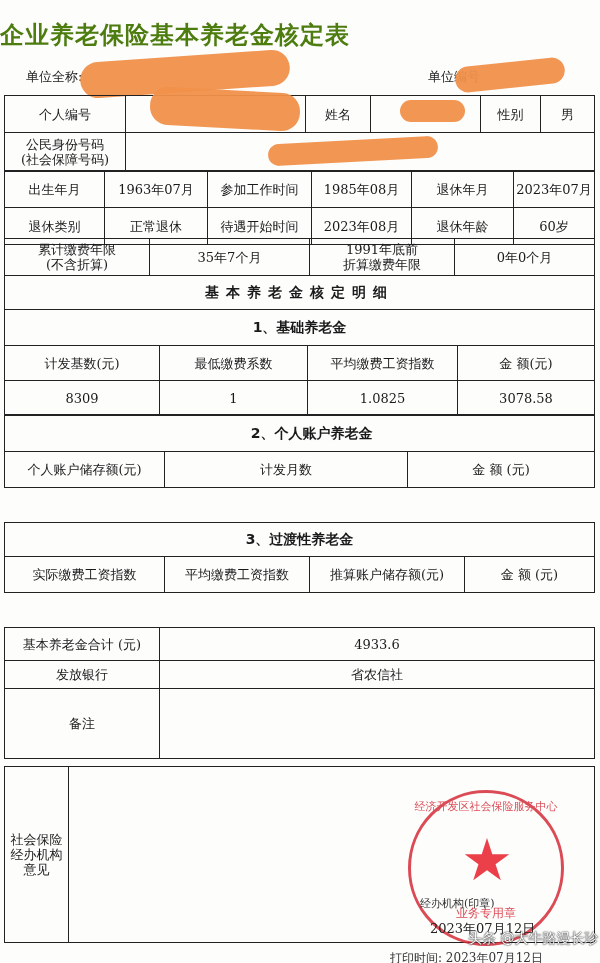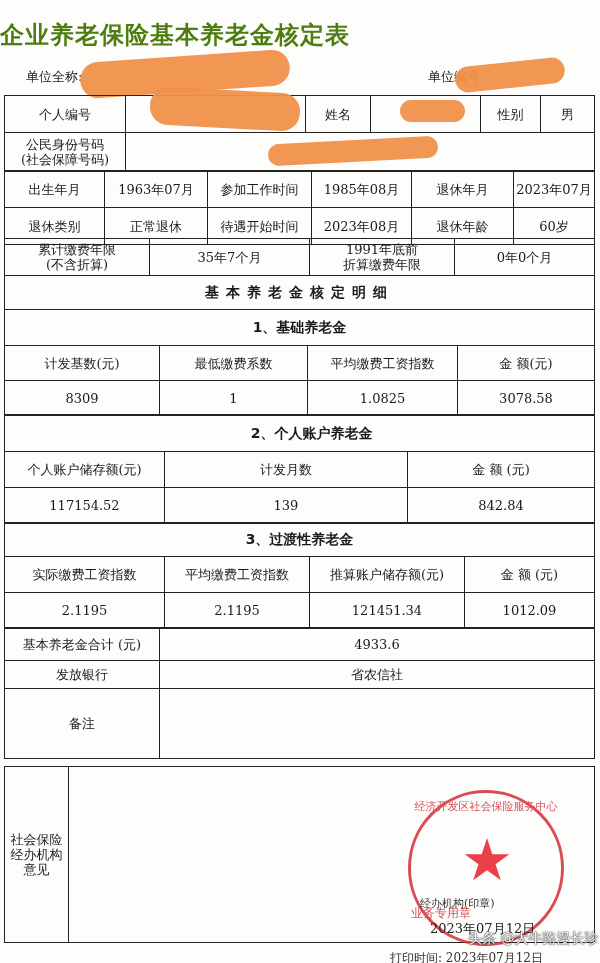--- a/index.html
+++ b/index.html
@@ -11,21 +11,21 @@
   .redact { position:absolute; background:#f0904a; border-radius:18px; opacity:0.95; }
   table { border-collapse:collapse; position:absolute; left:4px; width:590px; table-layout:fixed; }
   td { border:1.5px solid #222; text-align:center; vertical-align:middle; font-size:13px; padding:0; line-height:15px; }
   .t1 td { height:36px; }
   .hdr { font-family:"DejaVu Sans", sans-serif; font-weight:bold; font-size:14px; }
   .hdr-spaced { letter-spacing:7px; }
   .stamp { position:absolute; left:408px; top:790px; width:156px; height:156px; border:3px solid #d62d3a;
            border-radius:50%; box-sizing:border-box; color:#d62d3a; opacity:0.85; }
   .stamp .star { position:absolute; left:50px; top:38px; font-size:58px; line-height:58px; color:#e8202a; }
   .stamp .arc { position:absolute; left:0; top:6px; width:150px; text-align:center; font-size:11px; }
-  .stamp .sub { position:absolute; left:0; top:112px; width:150px; font-size:12px; }
+  .stamp .sub { position:absolute; left:0; top:112px; width:150px; text-align:center; font-size:12px; }
   .date-line { position:absolute; left:430px; top:920px; font-size:13px; color:#222; }
   .watermark { position:absolute; left:468px; top:930px; font-size:14px; color:#fff;
                text-shadow:0 0 2px #333, 0 0 1px #000; font-family:"DejaVu Sans", sans-serif; }
   .print-time { position:absolute; left:390px; top:950px; font-size:12px; color:#333; }
 </style>
 </head>
 <body>
 
 <div class="title">企业养老保险基本养老金核定表</div>
 
@@ -151,50 +151,39 @@
   </colgroup>
   <tbody>
       <tr>
         <td colspan="3" class="hdr" style="height:36px;padding-left:24px;">2、个人账户养老金</td>
       </tr>
   <tr style="height:36px;">
     <td>个人账户储存额(元)</td>
     <td>计发月数</td>
     <td>金 额 (元)</td>
   </tr>
-  <tr style="height:36px;">
-    <td>117154.52</td>
-    <td>139</td>
-    <td>842.84</td>
-  </tr>
 </tbody>
   </table>
 
 <table style="top:522px;border-radius:11px;">
   <colgroup>
     <col style="width:160px">
       <col style="width:145px">
       <col style="width:155px">
       <col style="width:130px">
   </colgroup>
   <tbody>
       <tr>
         <td colspan="4" class="hdr" style="height:33px;">3、过渡性养老金</td>
       </tr>
   <tr style="height:36px;">
     <td>实际缴费工资指数</td>
     <td>平均缴费工资指数</td>
     <td>推算账户储存额(元)</td>
     <td>金 额 (元)</td>
-  </tr>
-  <tr style="height:36px;">
-    <td>2.1195</td>
-    <td>2.1195</td>
-    <td>121451.34</td>
-    <td>1012.09</td>
   </tr>
 </tbody>
   </table>
 
 <table style="top:627px;">
   <colgroup>
     <col style="width:155px">
       <col style="width:435px">
   </colgroup>
   <tbody>

